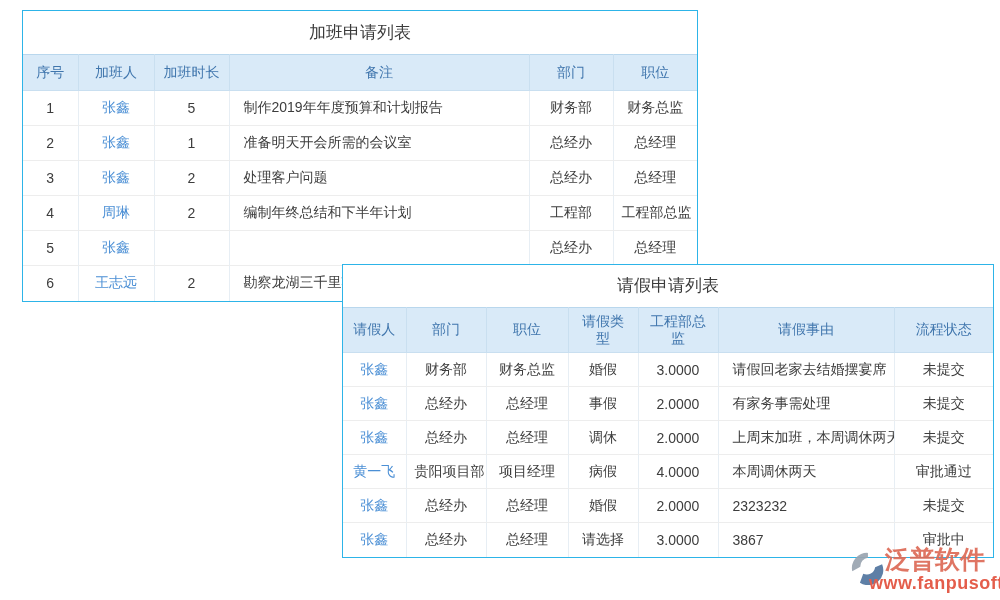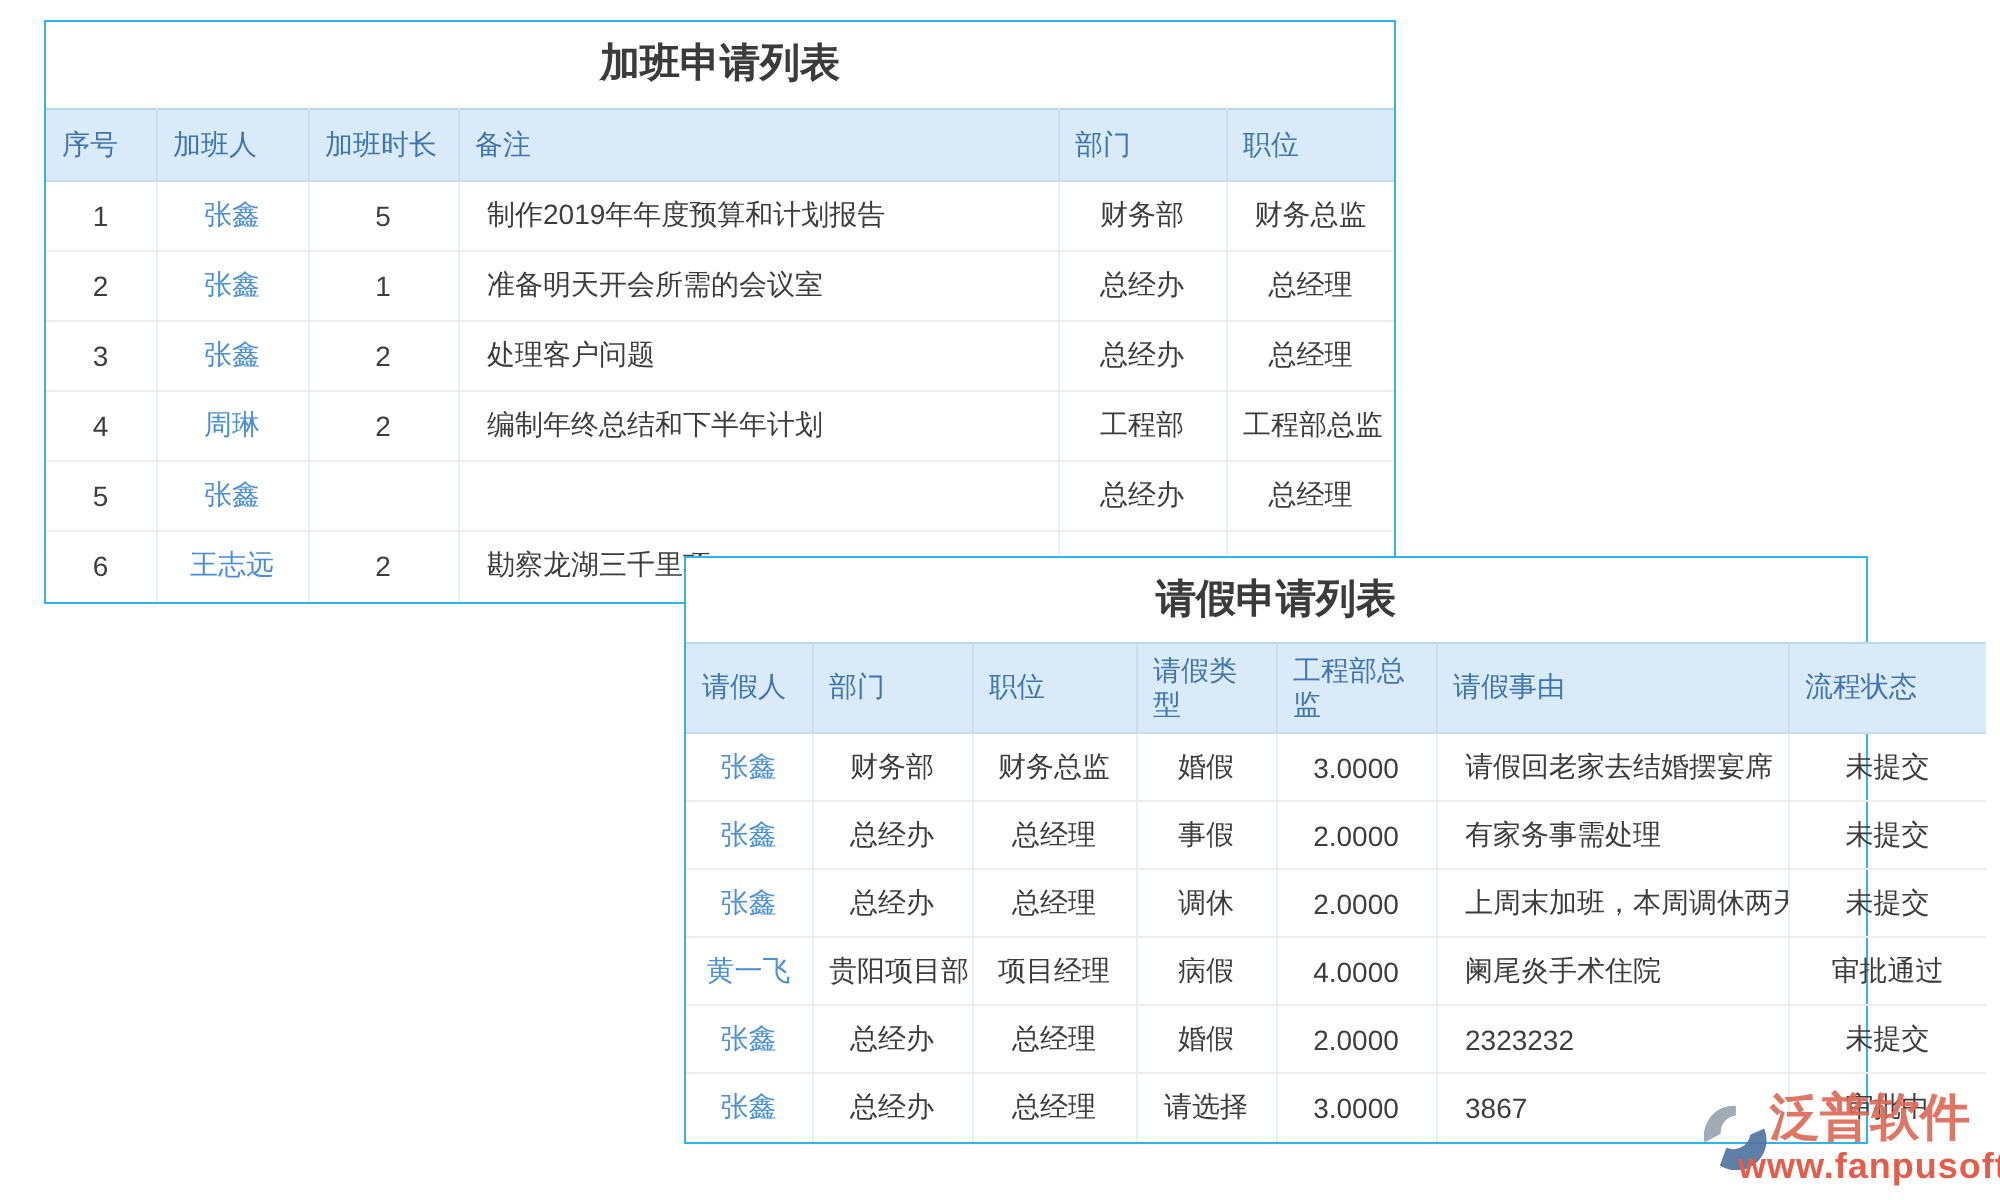--- a/index.html
+++ b/index.html
@@ -17,31 +17,31 @@
   html,body{margin:0;padding:0;}
   body{
     width:1000px;height:600px;position:relative;overflow:hidden;
     background:#ffffff;font-family:"Liberation Sans","DejaVu Sans",sans-serif;
   }
   .card{
     position:absolute;background:#ffffff;
     border:1px solid var(--table-border);
   }
   .card.overtime{left:22px;top:10px;width:676px;z-index:1;}
-  .card.leave{left:342px;top:278px;width:592px;z-index:2;}
+  .card.leave{left:342px;top:264px;width:652px;z-index:2;}
   .card-title{
-    text-align:center;font-weight:bold;font-size:20px;color:var(--title-text);
+    text-align:center;font-weight:normal;font-size:17px;color:var(--title-text);
     height:43px;line-height:43px;white-space:nowrap;overflow:hidden;
   }
   .leave .card-title{height:42px;line-height:42px;}
   table{border-collapse:collapse;table-layout:fixed;width:100%;font-size:14px;color:var(--body-text);}
   th{
     background:var(--header-bg);color:var(--header-text);font-weight:normal;
     border-top:1px solid #b9d7ed;border-bottom:1px solid var(--header-sep);
-    border-right:1px solid var(--header-sep);padding:0 8px;text-align:left;
+    border-right:1px solid var(--header-sep);padding:0 8px;text-align:center;
     line-height:1.25;
   }
   th:last-child{border-right:none;}
   .overtime th{height:36px;}
   .leave th{height:45px;}
   td{
     border-right:1px solid #e7eef4;border-bottom:1px solid #ededed;
     text-align:center;padding:0 8px;overflow:hidden;white-space:nowrap;
   }
   td:last-child{border-right:none;}
@@ -186,21 +186,21 @@
           <td>2.0000</td>
           <td class="al">上周末加班，本周调休两天</td>
           <td>未提交</td>
         </tr>
         <tr>
           <td class="link">黄一飞</td>
           <td>贵阳项目部</td>
           <td>项目经理</td>
           <td>病假</td>
           <td>4.0000</td>
-          <td class="al">阑尾炎手术住院</td>
+          <td class="al">本周调休两天</td>
           <td>审批通过</td>
         </tr>
         <tr>
           <td class="link">张鑫</td>
           <td>总经办</td>
           <td>总经理</td>
           <td>婚假</td>
           <td>2.0000</td>
           <td class="al">2323232</td>
           <td>未提交</td>

